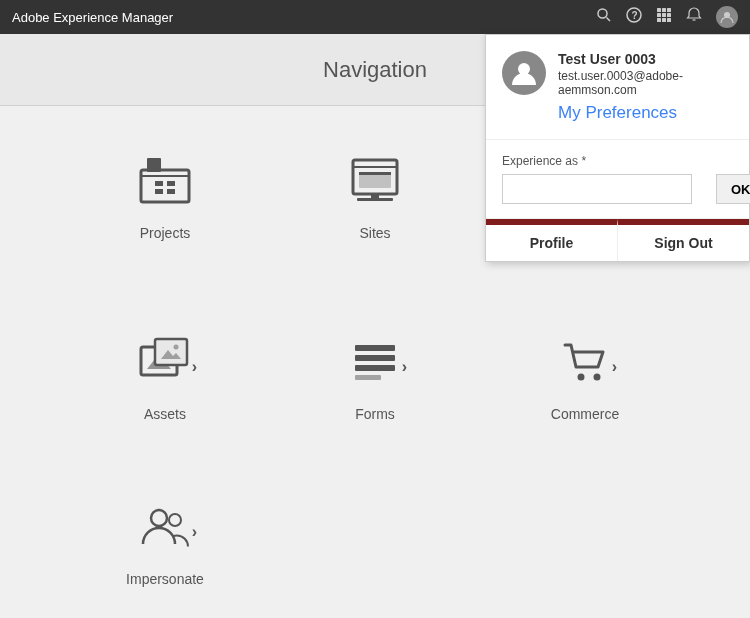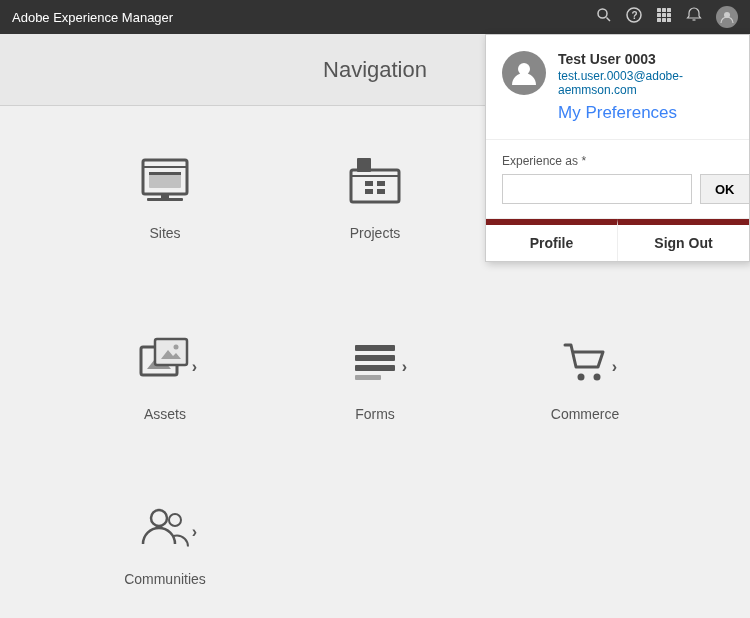--- a/index.html
+++ b/index.html
@@ -122,42 +122,42 @@
       display: flex;
       flex-direction: column;
     }
     .popup-username {
       font-size: 14px;
       font-weight: bold;
       color: #333;
     }
     .popup-email {
       font-size: 12px;
-      color: #0369a1;
+      color: #404040;
       margin-top: 2px;
     }
     .popup-preferences-link {
       color: #3b82f6;
       font-size: 17px;
       cursor: pointer;
       margin-top: 6px;
       text-decoration: none;
     }
     .popup-impersonate-section {
       padding: 14px 16px;
       border-bottom: 1px solid #eee;
     }
     .impersonate-label {
       font-size: 12px;
       color: #555;
       margin-bottom: 6px;
     }
     .impersonate-row {
       display: flex;
-      gap: 8px;
+      gap: 24px;
     }
     .impersonate-input {
       flex: 1;
       height: 30px;
       border: 1px solid #ccc;
       padding: 0 6px;
       font-size: 13px;
       outline: none;
     }
     .impersonate-ok-btn {
@@ -234,50 +234,50 @@
 </div>
 
 <div class="nav-area">
   <span class="nav-title">Navigation</span>
 </div>
 
 <div class="main-content">
 
   <div class="nav-item">
     <div class="nav-item-icon">
-      <svg width="52" height="48" viewBox="0 0 52 48" fill="none">
-        <rect x="4" y="4" width="44" height="34" rx="2" stroke="#555" stroke-width="3" fill="none"></rect>
-        <rect x="4" y="10" width="44" height="2" fill="#555"></rect>
-        <rect x="8" y="42" width="36" height="3" rx="1" fill="#555"></rect>
-        <rect x="22" y="38" width="8" height="6" fill="#555"></rect>
-        <rect x="10" y="16" width="32" height="16" rx="1" fill="#555" opacity="0.3"></rect>
-        <rect x="10" y="16" width="32" height="3" fill="#555"></rect>
-      </svg>
-    </div>
-    <span class="nav-item-label">Sites</span>
-  </div>
-
-  <div class="nav-item">
-    <div class="nav-item-icon">
       <svg width="52" height="48" viewBox="0 0 52 48" fill="#555">
         <rect x="2" y="14" width="48" height="32" rx="2" fill="none" stroke="#555" stroke-width="3"></rect>
         <path d="M2 20h48" stroke="#555" stroke-width="2"></path>
         <rect x="8" y="2" width="14" height="14" rx="1" fill="#555"></rect>
         <rect x="16" y="25" width="8" height="5" fill="#555"></rect>
         <rect x="16" y="33" width="8" height="5" fill="#555"></rect>
         <rect x="28" y="25" width="8" height="5" fill="#555"></rect>
         <rect x="28" y="33" width="8" height="5" fill="#555"></rect>
       </svg>
     </div>
     <span class="nav-item-label">Projects</span>
   </div>
 
   <div class="nav-item">
     <div class="nav-item-icon">
       <svg width="52" height="48" viewBox="0 0 52 48" fill="none">
+        <rect x="4" y="4" width="44" height="34" rx="2" stroke="#555" stroke-width="3" fill="none"></rect>
+        <rect x="4" y="10" width="44" height="2" fill="#555"></rect>
+        <rect x="8" y="42" width="36" height="3" rx="1" fill="#555"></rect>
+        <rect x="22" y="38" width="8" height="6" fill="#555"></rect>
+        <rect x="10" y="16" width="32" height="16" rx="1" fill="#555" opacity="0.3"></rect>
+        <rect x="10" y="16" width="32" height="3" fill="#555"></rect>
+      </svg>
+    </div>
+    <span class="nav-item-label">Sites</span>
+  </div>
+
+  <div class="nav-item">
+    <div class="nav-item-icon">
+      <svg width="52" height="48" viewBox="0 0 52 48" fill="none">
         <rect x="4" y="8" width="30" height="24" rx="2" stroke="#555" stroke-width="3" fill="none"></rect>
         <rect x="10" y="14" width="18" height="3" fill="#555"></rect>
         <rect x="10" y="20" width="18" height="3" fill="#555"></rect>
         <rect x="18" y="20" width="26" height="18" rx="2" fill="#e8e8e8" stroke="#555" stroke-width="2.5"></rect>
         <rect x="22" y="26" width="16" height="2.5" fill="#555"></rect>
         <rect x="22" y="31" width="12" height="2.5" fill="#555"></rect>
       </svg>
     </div>
     <span class="nav-item-label">Experience Fragments</span>
   </div>
@@ -326,21 +326,21 @@
   <div class="nav-item">
     <div class="nav-item-icon" style="position:relative">
       <svg width="52" height="48" viewBox="0 0 52 48" fill="none">
         <circle cx="20" cy="16" r="8" stroke="#555" stroke-width="2.5" fill="none"></circle>
         <path d="M4 42c0-8.8 7.2-16 16-16s16 7.2 16 16" stroke="#555" stroke-width="2.5" fill="none"></path>
         <circle cx="36" cy="18" r="6" stroke="#555" stroke-width="2" fill="none"></circle>
         <path d="M34 34c1.3-.3 2.6-.4 4-.4 6 0 11 4.9 11 11" stroke="#555" stroke-width="2" fill="none"></path>
       </svg>
       <span style="position:absolute; right:-6px; top:50%; transform:translateY(-50%); font-size:16px; color:#555; font-weight:bold;">›</span>
     </div>
-    <span class="nav-item-label">Communities</span>
+    <span class="nav-item-label">Impersonate</span>
   </div>
 
 </div>
 
 <div class="profile-popup">
   <div class="popup-user-section">
     <div class="popup-avatar">
       <svg width="28" height="28" viewBox="0 0 28 28" fill="none">
         <circle cx="14" cy="10" r="6" fill="#fff"></circle>
         <path d="M2 26c0-6.6 5.4-12 12-12s12 5.4 12 12" fill="#fff"></path>

